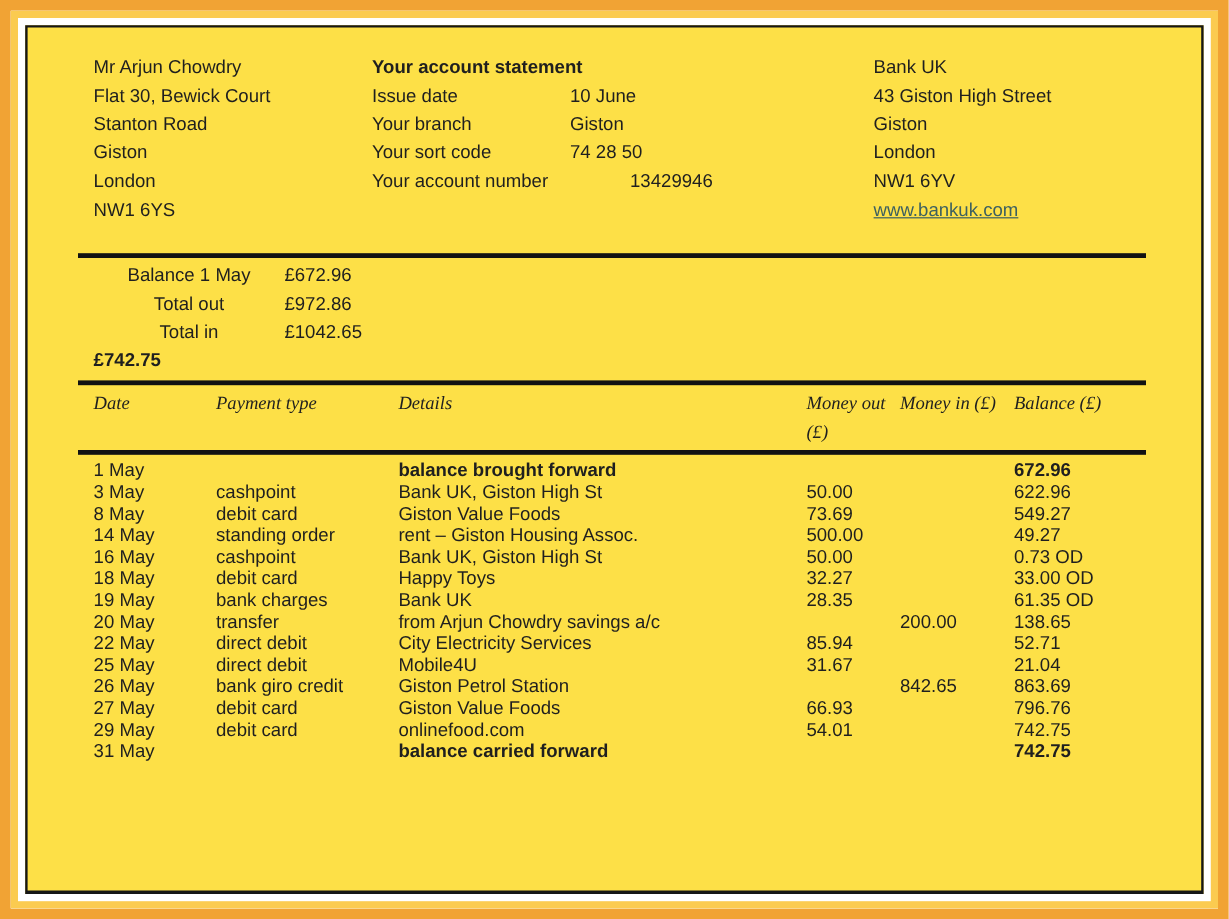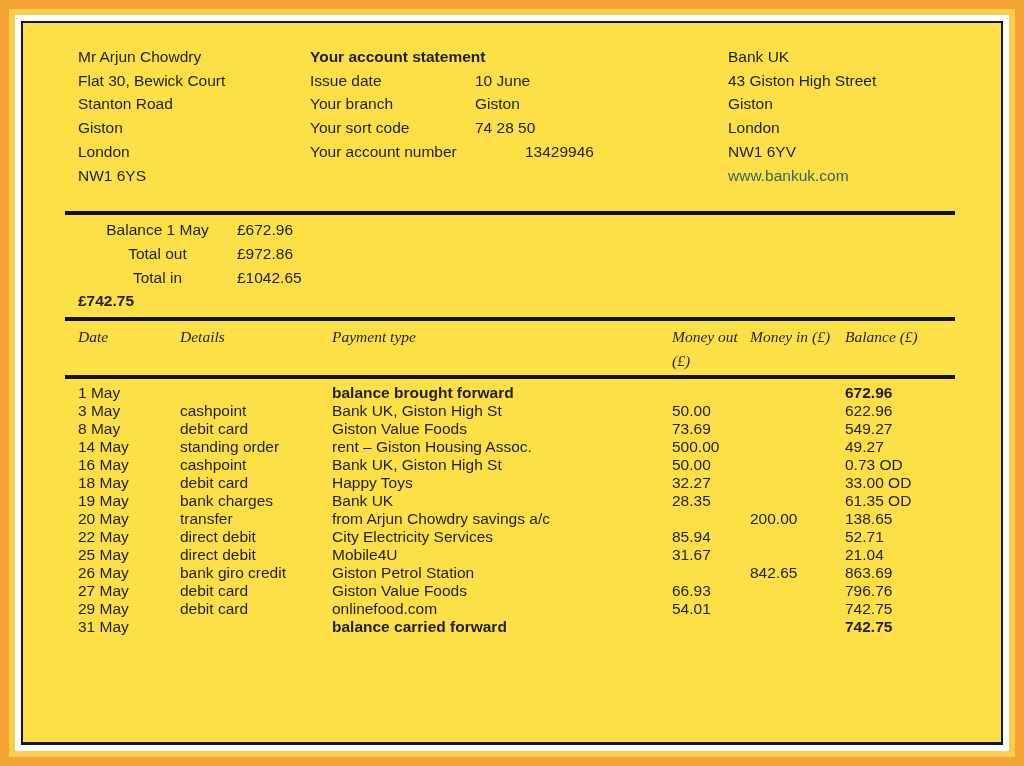--- a/index.html
+++ b/index.html
@@ -31,21 +31,21 @@
     padding-top:22px;
   }
   .header-cols{display:flex;padding-left:55px;line-height:23.7px;}
   .col-customer{width:232px;}
   .col-statement{width:418px;}
   .col-bank{flex:1;}
   .statement-title{font-weight:bold;}
   .info-row{display:flex;}
   .info-label{width:165px;flex-shrink:0;}
   .info-value.value-indent{margin-left:50px;}
-  .weblink{color:var(--link);cursor:pointer;text-align:center;}
+  .weblink{color:var(--link);text-decoration:underline;cursor:pointer;text-align:center;}
   .rule{height:4px;background:#121212;margin-left:42px;margin-right:46px;}
   .rule-1{margin-top:24px;}
   .summary{padding:3px 0 2px 55px;line-height:23.7px;}
   .summary-title{font-weight:bold;}
   .sum-row{display:flex;}
   .sum-label{width:159px;flex-shrink:0;text-align:center;}
   .bold{font-weight:bold;}
   .rule-2{margin-top:2px;}
   .tx-cols{display:grid;grid-template-columns:102px 152px 340px 78px 95px 112px;line-height:23.7px;}
   .tx-head{margin-left:55px;padding-top:4px;padding-bottom:3px;font-style:italic;font-family:Liberation Serif, serif;}
@@ -122,22 +122,22 @@
             <div class="sum-row">
               <div class="sum-value bold">£742.75</div>
             </div>
           </div>
       </div>
 
       <div class="rule rule-2"></div>
 
       <div class="tx-cols tx-head" id="tx-head">
           <div class="tx-h">Date</div>
+          <div class="tx-h">Payment type</div>
           <div class="tx-h">Details</div>
-          <div class="tx-h">Payment type</div>
           <div class="tx-h">Money out (£)</div>
           <div class="tx-h">Money in (£)</div>
           <div class="tx-h">Balance (£)</div>
         </div>
 
       <div class="rule rule-3"></div>
 
       <div class="tx-body" id="tx-body">
           <div class="tx-row">
             <div class="tx-c">1 May</div>

